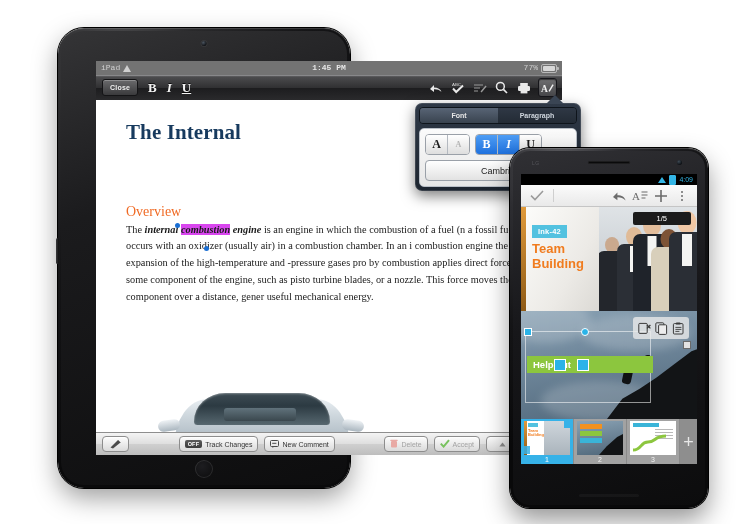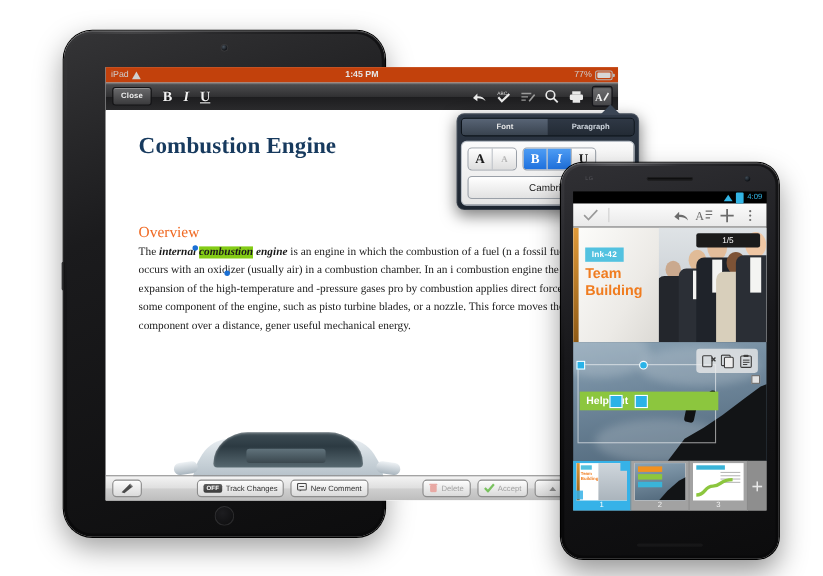--- a/index.html
+++ b/index.html
@@ -47,22 +47,22 @@
     background:linear-gradient(90deg,#3a3a3c,#0e0e0f);
   }
   
   #ipadScreen{
     position:absolute;left:38px;top:33px;width:466px;height:394px;
     overflow:hidden;background:#fff;
   }
 
   
   .ios-status{
-    position:relative;height:14px;background:#c2410c;color:#cfcfcf;
-    font-size:8px;line-height:14px;
+    position:relative;height:14px;background:#737373;color:#cfcfcf;
+    font-size:8px;line-height:14px;font-family:Liberation Mono, monospace;
   }
   .ios-status .left{position:absolute;left:5px;top:0;display:flex;align-items:center;gap:3px;}
   .ios-status .mid{position:absolute;left:0;right:0;text-align:center;font-weight:bold;color:#e6e6e6;}
   .ios-status .right{position:absolute;right:5px;top:0;display:flex;align-items:center;gap:3px;}
   .wifi-ios{display:inline-block;width:8px;height:7px;position:relative;}
   .wifi-ios::before{
     content:"";position:absolute;left:0;bottom:0;width:0;height:0;
     border-left:4px solid transparent;border-right:4px solid transparent;border-bottom:7px solid #d0d0d0;
   }
   .batt{display:inline-block;width:14px;height:7px;border:1px solid #b9b9b9;border-radius:2px;position:relative;}
@@ -122,21 +122,21 @@
   }
   .doc-h2{
     font-family:"Liberation Serif", serif;color:#f06a24;font-size:14px;
     margin-top:56px;position:relative;display:inline-block;
   }
   .doc-body{
     font-family:"Liberation Serif", serif;color:#1a1a1a;font-size:10.3px;
     line-height:1.62;margin-top:2px;width:420px;
   }
   .doc-body b,.doc-body .bi{font-weight:bold;font-style:italic;}
-  .sel{background:#84cc16;}
+  .sel{background:#d946ef;}
   .selhandle{position:absolute;width:5px;height:5px;border-radius:50%;background:#1a6fd4;}
 
   
   .car-wrap{position:absolute;left:60px;bottom:22px;width:210px;height:72px;overflow:hidden;}
   .car-body{
     position:absolute;left:18px;bottom:0;width:176px;height:52px;
     border-radius:50px 50px 7px 7px/70px 70px 7px 7px;
     background:linear-gradient(180deg,#e9eef2 0%,#cfd8de 30%,#b9c4cc 62%,#9fadb7 100%);
   }
   .car-glass{
@@ -415,21 +415,21 @@
             <svg width="13" height="12" viewBox="0 0 13 12">
                 <text x="0" y="10" font-size="9.5" fill="#f2f2f2" font-family="serif" font-weight="bold">A</text>
                 <path d="M7.5 9 L11.5 2.2 L12.7 3 L8.7 9.8 Z" fill="#f2f2f2"></path>
               </svg>
           </div>
         </div>
       </div>
 
       <div id="docPage">
         <div class="doc-inner">
-          <div class="doc-h1">Combustion Engine</div>
+          <div class="doc-h1">The Internal</div>
 
           <div class="doc-h2">Overview</div>
 
           <div class="doc-body">
             <span>The </span><span class="bi">internal </span><span class="bi sel">combustion</span><span class="bi"> engine</span><span> is an engine in which the combustion of a fuel (n a fossil fuel) occurs with an oxidizer (usually air) in a combustion chamber. In an i combustion engine the expansion of the high-temperature and -pressure gases pro by combustion applies direct force to some component of the engine, such as pisto turbine blades, or a nozzle. This force moves the component over a distance, gener useful mechanical energy.</span>
           </div>
 
           
           <div class="selhandle" style="left:79px;top:123px;"></div>
           <div class="selhandle" style="left:108px;top:146px;"></div>

